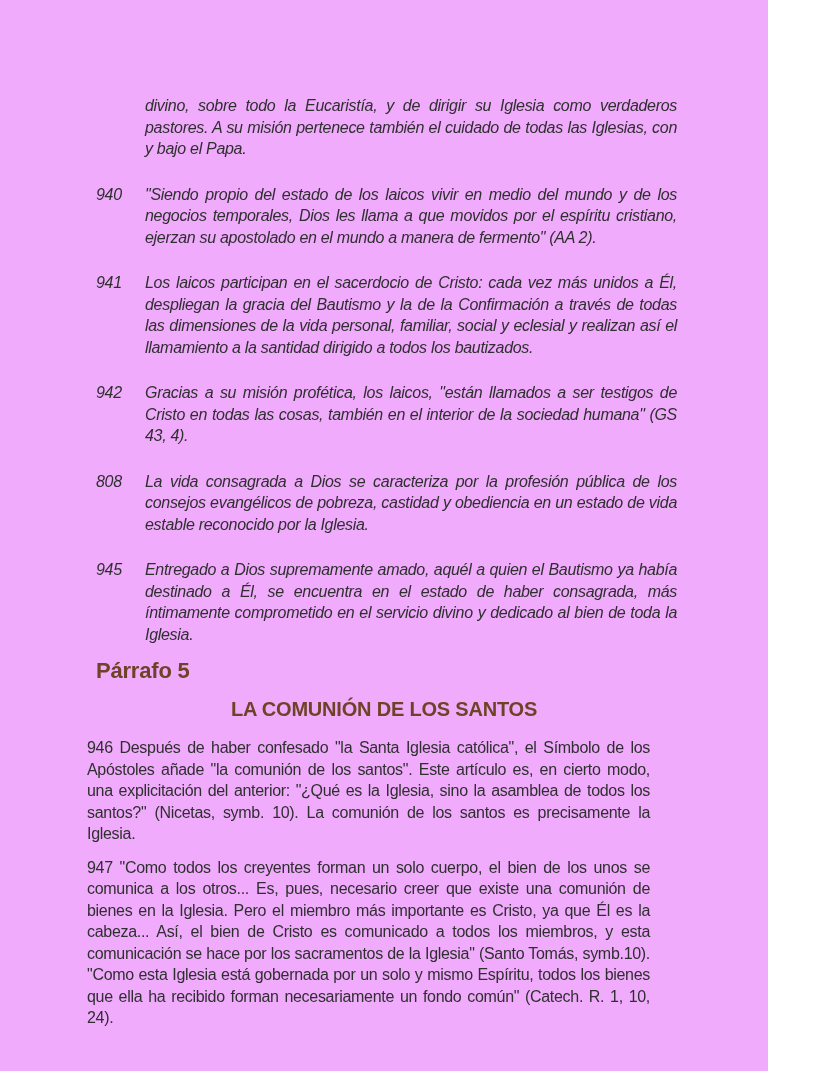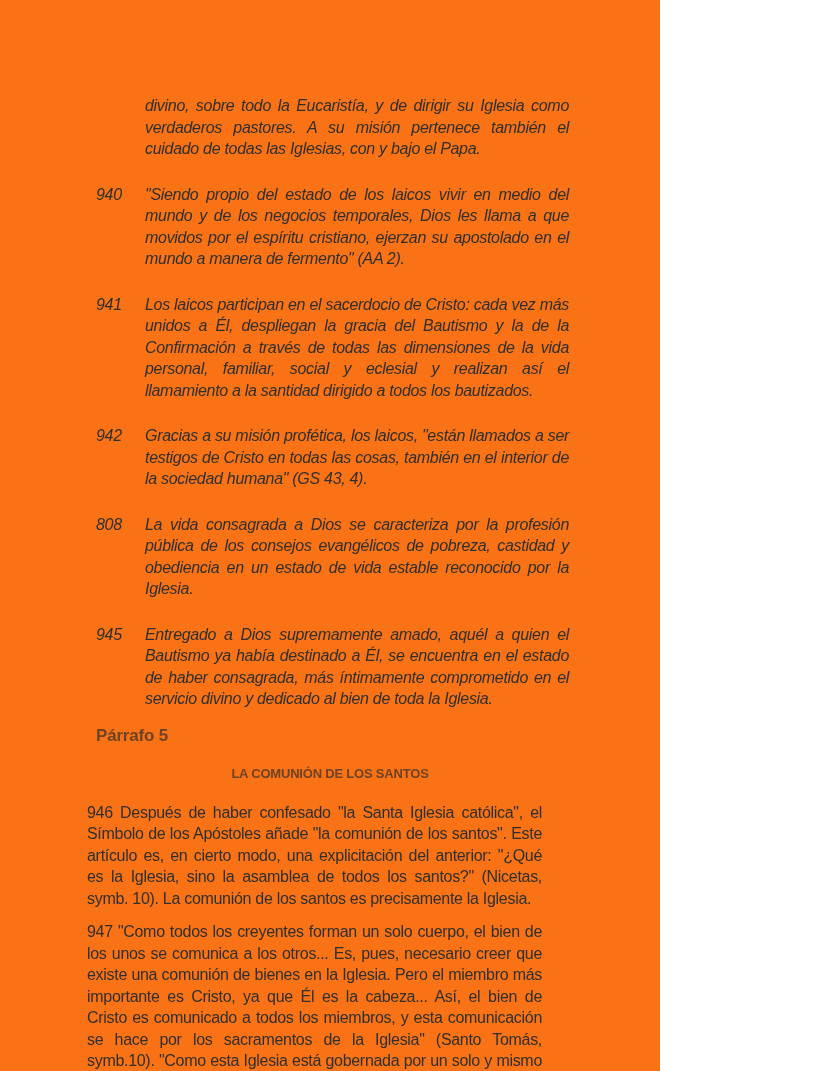--- a/index.html
+++ b/index.html
@@ -2,23 +2,23 @@
 <html><head>
 <meta charset="utf-8">
 <style>
   html, body {
     margin: 0;
     padding: 0;
     background: #ffffff;
   }
   .page {
     position: relative;
-    width: 660px;
+    width: 768px;
     height: 1071px;
-    background: #f97316;
+    background: #f0abfc;
     overflow: hidden;
     box-sizing: border-box;
     font-family: "Liberation Sans", sans-serif;
     color: #2f2f2f;
     font-size: 16px;
     line-height: 21.5px;
     letter-spacing: -0.3px;
   }
   
   .intro {
@@ -38,29 +38,29 @@
   .hang .txt {
     flex: 1 1 auto;
     font-style: italic;
     text-align: justify;
   }
   
   .section-label {
     margin: 15px 91px 0 96px;
     font-weight: bold;
     color: #6e4226;
-    font-size: 17px;
+    font-size: 22px;
     letter-spacing: -0.2px;
   }
   .section-title {
     margin: 17px 60px 0 60px;
     text-align: center;
     font-weight: bold;
     color: #6e4226;
-    font-size: 13px;
+    font-size: 20px;
     letter-spacing: -0.2px;
   }
   
   .body-par {
     margin: 17px 118px 0 87px;
     text-align: justify;
   }
   .body-par + .body-par {
     margin-top: 12px;
   }

